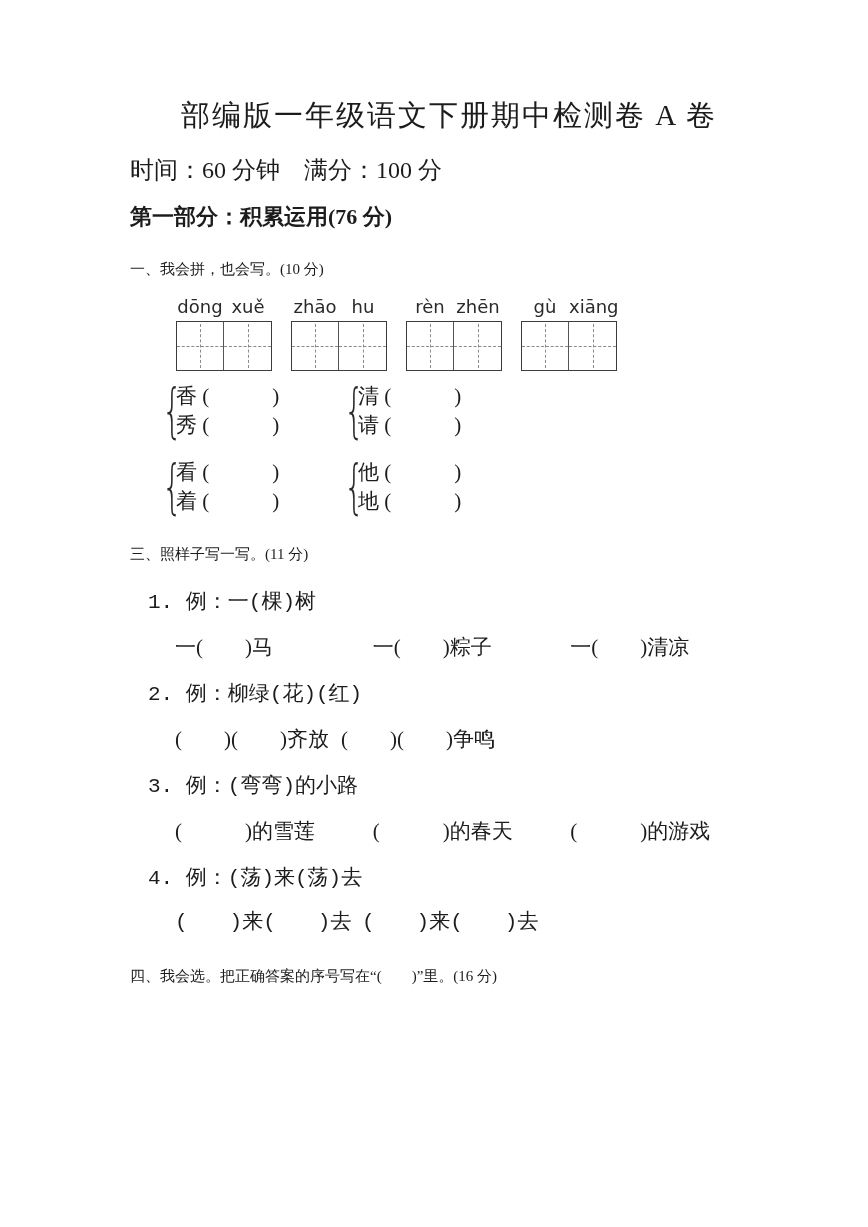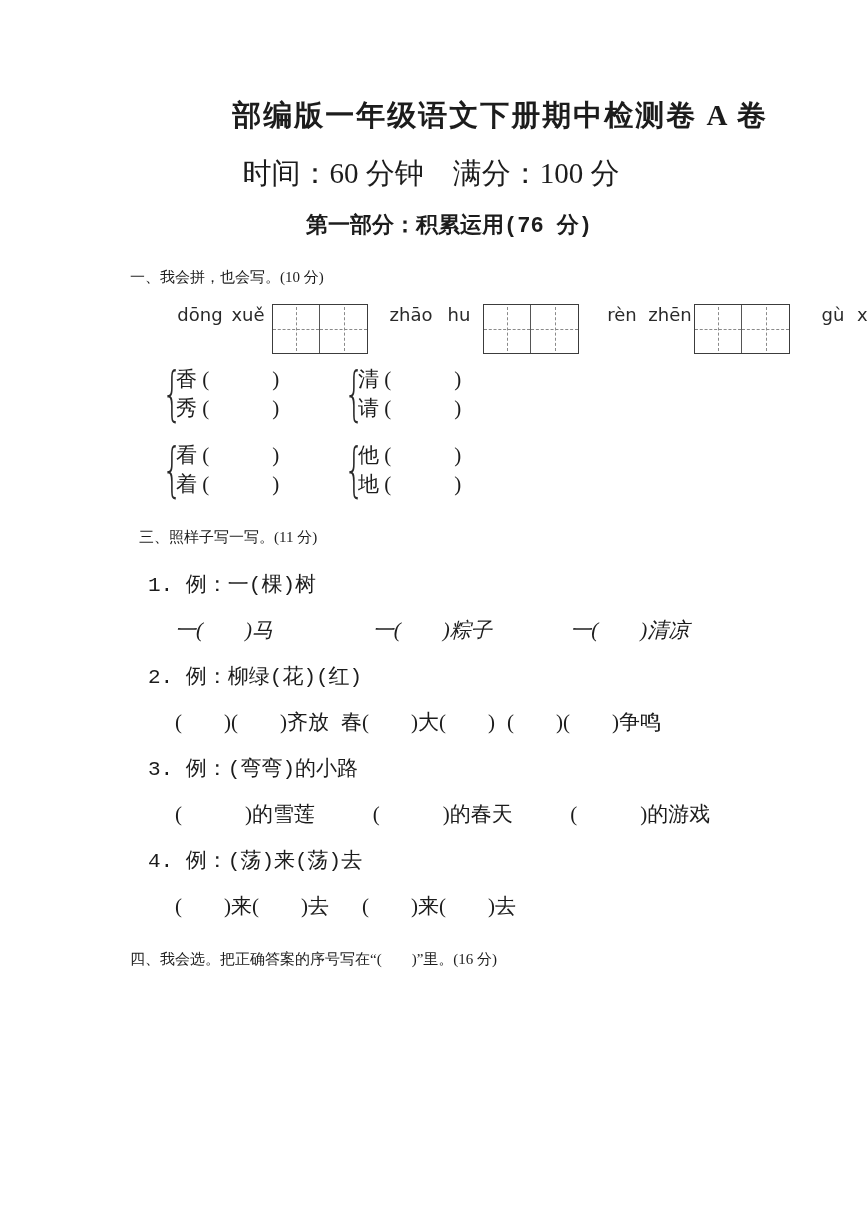--- a/index.html
+++ b/index.html
@@ -13,57 +13,57 @@
     overflow: hidden;
     font-family: "Liberation Serif", "DejaVu Serif", serif;
     color: #1c1c1c;
   }
   .content {
     padding: 96px 100px 0 130px; 
   }
 
   
   .title {
-    text-align: right;
+    text-align: center;
     font-size: 29px;
-    font-weight: bold;
+    font-weight: normal;
     letter-spacing: 2px;
   }
   .meta {
     margin-top: 18px;
-    text-align: center;
+    text-align: left;
     padding-right: 36px;
-    font-size: 29px;
+    font-size: 24px;
   }
   .section-header {
     margin-top: 16px;
-    text-align: center;
+    text-align: left;
     font-size: 22px;
     font-weight: bold;
-    font-family: Liberation Mono, monospace;
+    font-family: Liberation Serif, serif;
   }
 
   
   .q-heading {
     font-size: 15px;
     line-height: 30px;
   }
   #q1 .q-heading { margin-top: 22px; }
   #q2 .q-heading { margin-top: 26px; }
-  #q3 .q-heading { margin-top: 22px; margin-left: 9px; }
+  #q3 .q-heading { margin-top: 22px; }
   #q4 .q-heading { margin-top: 24px; }
 
   
   .boxes-row {
     margin-top: 12px;
     margin-left: 46px;
     display: flex;
     gap: 19px;
   }
-  .tian-box { display: flex; flex-direction: row; }
+  .tian-box { display: flex; flex-direction: column; }
   .pinyin-pair {
     display: flex;
     height: 25px;
     font-family: "DejaVu Sans", sans-serif;
     font-size: 18px;
     color: #2a2a2a;
   }
   .pinyin-pair span { width: 48px; text-align: center; }
   .grid-pair {
     display: flex;
@@ -130,24 +130,24 @@
     font-family: Liberation Mono, monospace;
   }
   .answers {
     margin-top: 16px;
     margin-left: 45px;
     display: flex;
     font-size: 21px;
     line-height: 28px;
   }
   .answers span { white-space: pre; }
-  .answers.cols3 > span { width: 200px; font-style: italic; }
+  .answers.cols3 > span { width: 200px; }
   .answers.tight > span { margin-right: 12px; }
   .answers.cols3w > span { width: 202px; }
-  .answers.cols2 > span { width: 187px; }
+  .answers.cols2 > span { width: 187px; font-family: Liberation Mono, monospace; }
 </style>
 </head>
 <body>
 
 <div class="content">
 
   <div class="title">部编版一年级语文下册期中检测卷 A 卷</div>
   <div class="meta">时间：60 分钟　满分：100 分</div>
   <div class="section-header">第一部分：积累运用(76 分)</div>
 
@@ -249,21 +249,20 @@
         <span>一(　　)马</span>
         <span>一(　　)粽子</span>
         <span>一(　　)清凉</span>
       </div>
     </div>
 
     <div>
       <div class="item-label">2. 例：柳绿(花)(红)</div>
       <div class="answers tight">
         <span>(　　)(　　)齐放</span>
-        <span>春(　　)大(　　)</span>
         <span>(　　)(　　)争鸣</span>
       </div>
     </div>
 
     <div>
       <div class="item-label">3. 例：(弯弯)的小路</div>
       <div class="answers cols3w">
         <span>(　　　)的雪莲</span>
         <span>(　　　)的春天</span>
         <span>(　　　)的游戏</span>

